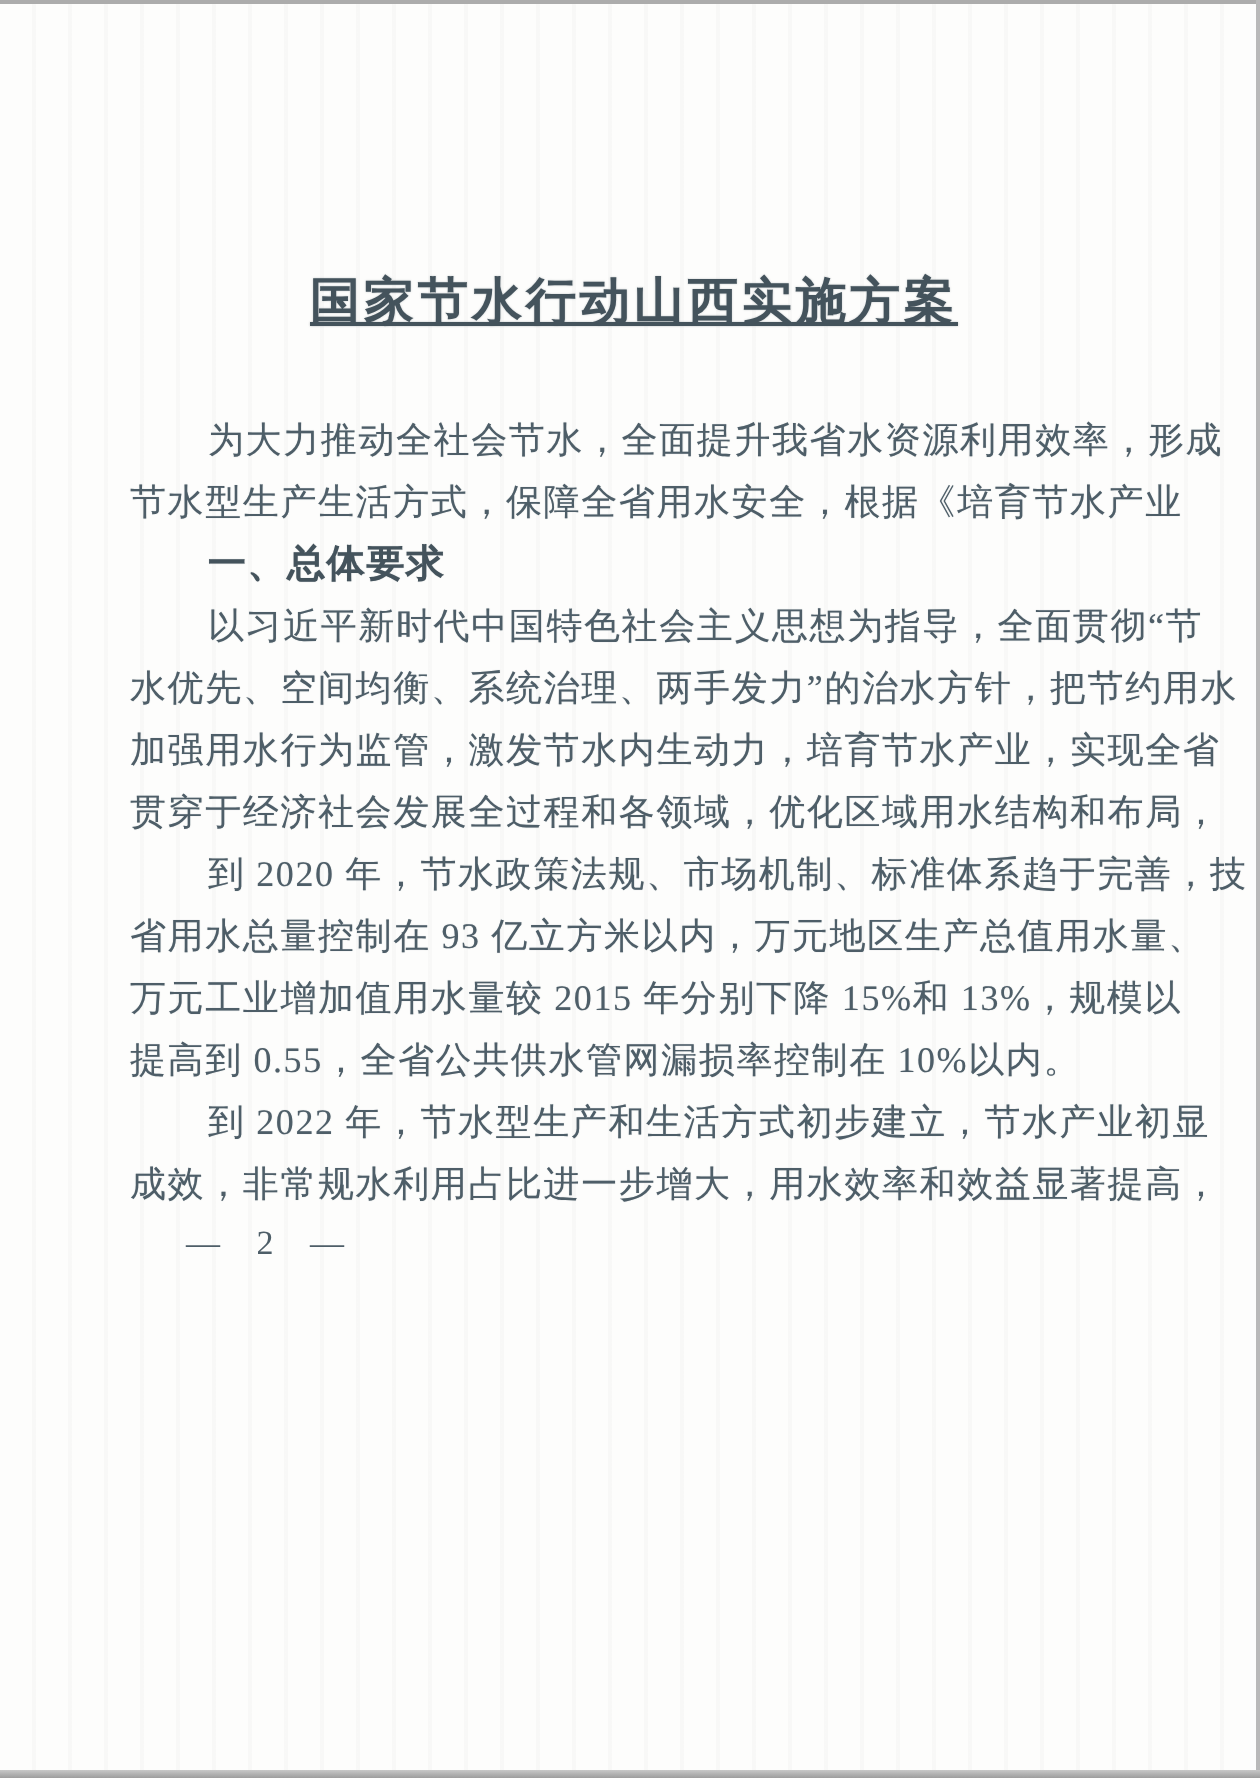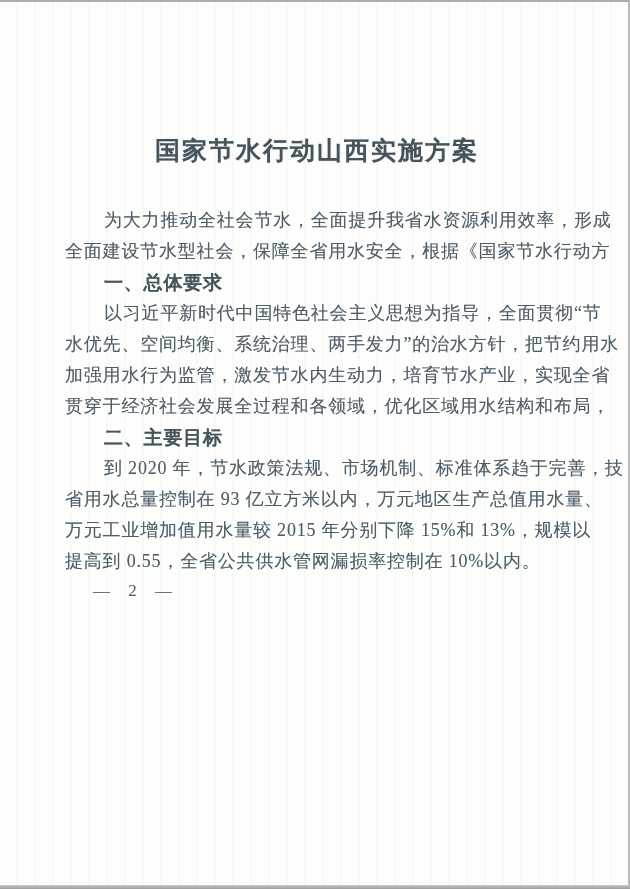--- a/index.html
+++ b/index.html
@@ -42,20 +42,21 @@
   }
   .doc-title {
     text-align: center;
     font-family: "Liberation Sans", "DejaVu Sans", sans-serif;
     font-weight: bold;
     font-size: 25px;
     letter-spacing: 2px;
     color: var(--heading-color, #47565f);
     margin: 0 0 38px 0;
     text-shadow: 0 0 1px rgba(71,86,95,0.35);
+    text-decoration: underline;
   }
   .line {
     line-height: 31px;
     font-size: 18px;
     letter-spacing: 0.8px;
     white-space: nowrap;
     text-shadow: 0 0 0.5px rgba(78,94,104,0.4);
   }
   .line.first {
     text-indent: 39px;
@@ -85,33 +86,36 @@
   <div class="edge-top"></div>
   <div class="edge-right"></div>
   <div class="edge-bottom"></div>
 
   <div class="content">
     <h1 class="doc-title">国家节水行动山西实施方案</h1>
 
     <div id="doc-body">
         <div class="paragraph">
           <div class="line first">为大力推动全社会节水，全面提升我省水资源利用效率，形成</div>
-          <div class="line">全面建设节水型社会，保障全省用水安全，根据《国家节水行动方</div>
+          <div class="line">节水型生产生活方式，保障全省用水安全，根据《培育节水产业</div>
         </div>
         <div class="heading">一、总体要求</div>
         <div class="paragraph">
           <div class="line first">以习近平新时代中国特色社会主义思想为指导，全面贯彻“节</div>
           <div class="line">水优先、空间均衡、系统治理、两手发力”的治水方针，把节约用水</div>
           <div class="line">加强用水行为监管，激发节水内生动力，培育节水产业，实现全省</div>
           <div class="line">贯穿于经济社会发展全过程和各领域，优化区域用水结构和布局，</div>
         </div>
-        <div class="heading">二、主要目标</div>
         <div class="paragraph">
           <div class="line first">到 2020 年，节水政策法规、市场机制、标准体系趋于完善，技</div>
           <div class="line">省用水总量控制在 93 亿立方米以内，万元地区生产总值用水量、</div>
           <div class="line">万元工业增加值用水量较 2015 年分别下降 15%和 13%，规模以</div>
           <div class="line">提高到 0.55，全省公共供水管网漏损率控制在 10%以内。</div>
+        </div>
+        <div class="paragraph">
+          <div class="line first">到 2022 年，节水型生产和生活方式初步建立，节水产业初显</div>
+          <div class="line">成效，非常规水利用占比进一步增大，用水效率和效益显著提高，</div>
         </div>
       </div>
 
     <div class="page-number">— 2 —</div>
   </div>
 </div>
 
 </body></html>

